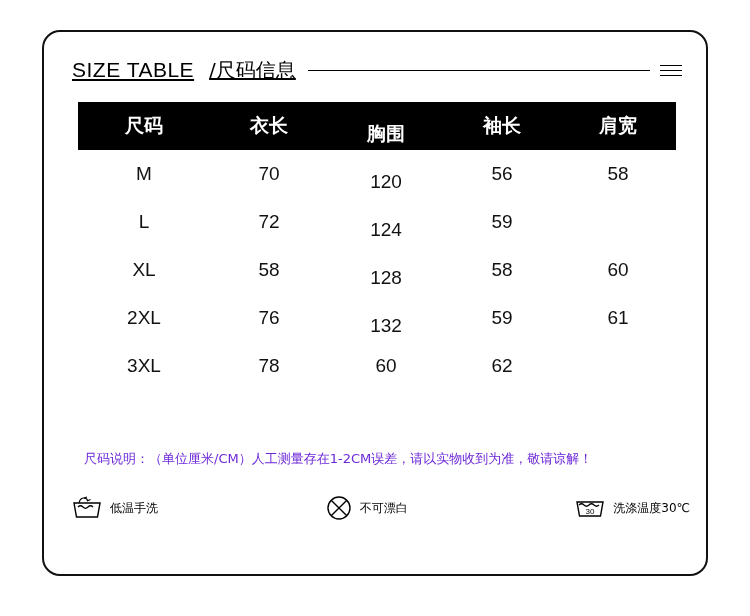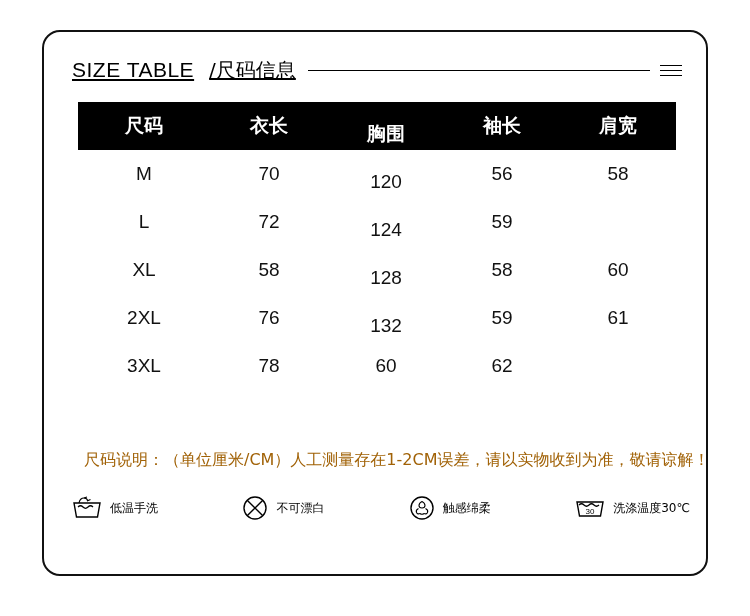--- a/index.html
+++ b/index.html
@@ -105,23 +105,23 @@
   .c1 { width: 118px; }
   .c2 { width: 116px; margin-top: 15px; }
   .c3 { width: 116px; }
   .c4 { width: 116px; }
 
   .note {
     position: absolute;
     left: 40px;
     top: 418px;
     width: 590px;
-    font-size: 16px;
-    font-family: "DejaVu Sans", sans-serif;
-    color: #a16207;
+    font-size: 13px;
+    font-family: "DejaVu Sans", sans-serif;
+    color: #6d28d9;
     letter-spacing: 0px;
     white-space: nowrap;
   }
 
   .care-row {
     position: absolute;
     left: 26px;
     top: 462px;
     width: 620px;
     display: flex;
@@ -225,31 +225,20 @@
     <div class="care-item">
       <span>
         <svg class="icon-svg" width="30" height="28" viewBox="0 0 30 28">
           <circle cx="15" cy="14" r="11" fill="none" stroke="#000" stroke-width="1.4"></circle>
           <path d="M7.2 6.2 L22.8 21.8 M22.8 6.2 L7.2 21.8" stroke="#000" stroke-width="1.4"></path>
         </svg>
       </span>
       <span class="care-label">不可漂白</span>
     </div>
 
-    <div class="care-item">
-      <span>
-        <svg class="icon-svg" width="30" height="28" viewBox="0 0 30 28">
-          <circle cx="15" cy="14" r="11" fill="none" stroke="#000" stroke-width="1.4"></circle>
-          <path d="M15 7.5 q3 1.5 3 4 q0 2.5 -3 2.5 q-3 0 -3 -2.5 q0 -2.5 3 -4 Z" fill="none" stroke="#000" stroke-width="1.1"></path>
-          <path d="M11.5 14.5 q-3 1.5 -2 4 q1 2.2 3.5 1 M18.5 14.5 q3 1.5 2 4 q-1 2.2 -3.5 1" fill="none" stroke="#000" stroke-width="1.1"></path>
-          <path d="M13 19.5 q2 1.5 4 0" fill="none" stroke="#000" stroke-width="1.1"></path>
-        </svg>
-      </span>
-      <span class="care-label">触感绵柔</span>
-    </div>
 
     <div class="care-item">
       <span>
         <svg class="icon-svg" width="34" height="26" viewBox="0 0 34 26">
           <path d="M4 7 H30 L27.5 21 H6.5 Z" fill="none" stroke="#000" stroke-width="1.4"></path>
           <path d="M6 10 q2.5 -2.5 5 0 q2.5 2.5 5 0 q2.5 -2.5 5 0 q2.5 2.5 5 0" fill="none" stroke="#000" stroke-width="1.2"></path>
           <text x="17" y="19" font-family="Liberation Sans, sans-serif" font-size="8" text-anchor="middle" fill="#000">30</text>
         </svg>
       </span>
       <span class="care-label">洗涤温度30℃</span>

